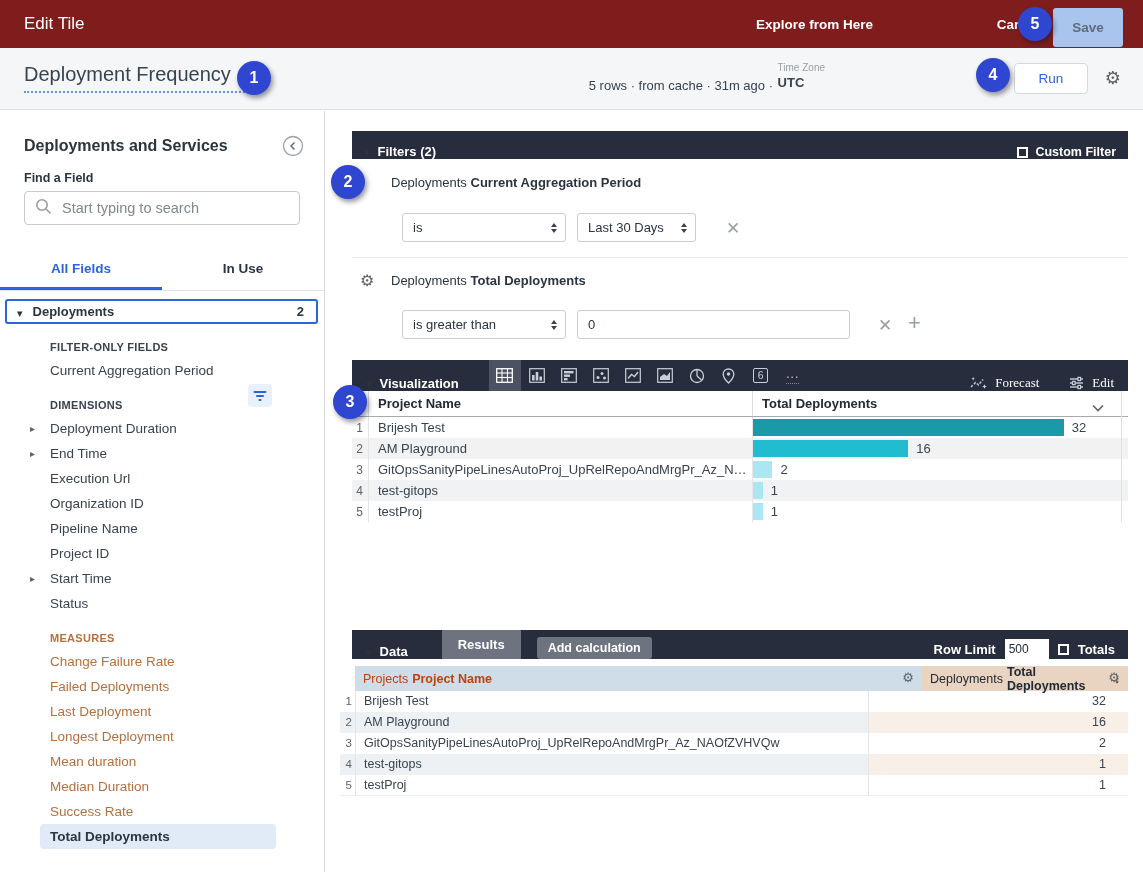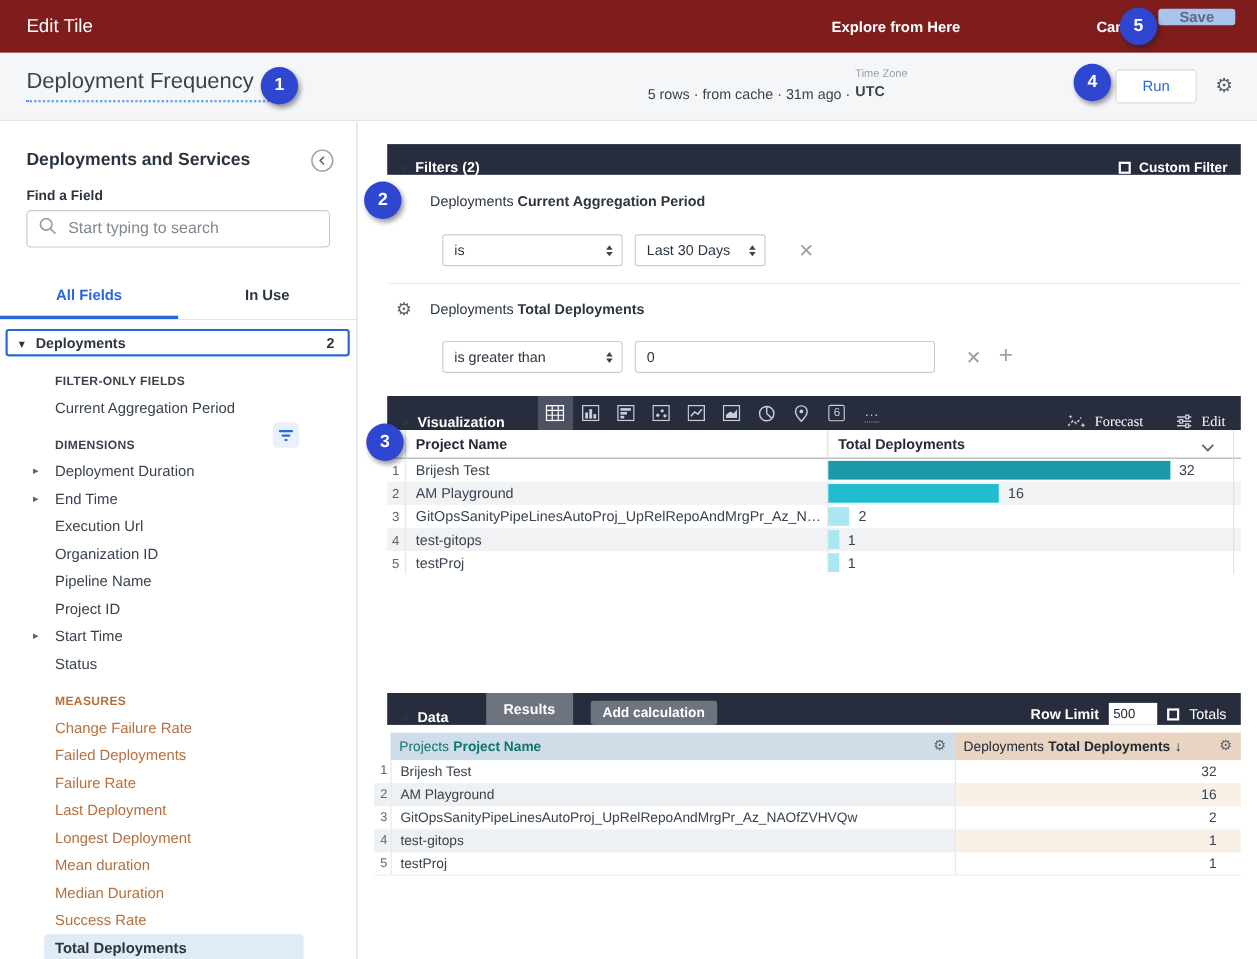--- a/index.html
+++ b/index.html
@@ -5,21 +5,21 @@
   * { margin:0; padding:0; box-sizing:border-box; }
   html,body { width:1143px; height:872px; }
   body { position:relative; font-family:"Liberation Sans", sans-serif; background:#fff; overflow:hidden; color:#39434F; }
 
   
   .topbar { position:absolute; top:0; left:0; width:1143px; height:48px; background:#7f1d1d; color:#fff; }
   .topbar-title { position:absolute; left:24px; top:14px; font-size:17px; font-weight:400; }
   .topbar-link { color:#fff; font-size:13.5px; font-weight:bold; cursor:pointer; }
   .explore-link { position:absolute; right:270px; top:17px; white-space:nowrap; }
   .cancel-link { position:absolute; right:102px; top:17px; white-space:nowrap; }
-  .save-btn { position:absolute; right:20px; top:8px; width:70px; height:15px; background:#A9C5ED; color:#5E6B7C; border:none; border-radius:3px; font-size:13.5px; font-weight:bold; font-family:inherit; }
+  .save-btn { position:absolute; right:20px; top:8px; width:70px; height:39px; background:#A9C5ED; color:#5E6B7C; border:none; border-radius:3px; font-size:13.5px; font-weight:bold; font-family:inherit; }
 
   
   .titlerow { position:absolute; top:48px; left:0; width:1143px; height:62px; background:#F5F6F7; border-bottom:1px solid #E0E2E4; }
   .page-title { position:absolute; left:24px; top:15px; font-size:20px; color:#39434F; border-bottom:2px dotted #5E97F6; padding:0 14px 5px 0; }
   .status-text { position:absolute; right:370px; top:30px; font-size:13px; color:#39434F; white-space:nowrap; }
   .tz-block { position:absolute; right:318px; top:14px; text-align:left; }
   .tz-label { font-size:10px; color:#9AA0A6; }
   .tz-value { font-size:13px; color:#39434F; margin-top:2px; font-weight:700; }
   .run-btn { position:absolute; right:55px; top:15px; width:74px; height:31px; background:#fff; border:1px solid #D5D8DC; border-radius:4px; color:#2A66D9; font-size:13.5px; font-weight:500; font-family:inherit; }
   .gear-top { position:absolute; right:22px; top:19px; font-size:18px; color:#5F6368; cursor:pointer; }
@@ -106,26 +106,26 @@
   .vval { font-size:13px; color:#39434F; margin-left:8px; }
   .viz-gutter-line { position:absolute; right:6px; top:0; bottom:0; width:1px; background:#E0E0E0; }
 
   
   .data-header { top:630px; height:29px; padding:0 0 0 14px; }
   .results-tab { height:29px; background:#6D7480; display:flex; align-items:center; padding:0 16px; font-weight:bold; font-size:13px; margin-left:34px; cursor:pointer; }
   .addcalc-btn { margin-left:16px; background:#6D7480; border:none; color:#fff; font-weight:bold; font-size:12.5px; padding:4px 11px; border-radius:3px; font-family:inherit; cursor:pointer; }
   .data-right { margin-left:auto; display:flex; align-items:center; gap:9px; padding-right:13px; }
   .rowlimit-label { font-size:13px; font-weight:bold; }
   .rowlimit-input { width:44px; height:20px; border:none; font-size:12px; font-family:inherit; padding:0 4px; color:#212A35; outline:none; }
-  .totals-label { font-size:13px; font-weight:normal; }
+  .totals-label { font-size:13px; font-weight:bold; }
 
   .data-table { position:absolute; left:340px; top:666px; width:788px; background:#fff; }
   .dhead { display:flex; height:25px; }
   .dh-gutter { width:15px; }
-  .dh-name { width:513px; background:#CEDDE8; display:flex; align-items:center; font-size:12.5px; color:#0f766e; padding:0 8px; position:relative; }
+  .dh-name { width:567px; background:#CEDDE8; display:flex; align-items:center; font-size:12.5px; color:#c2410c; padding:0 8px; position:relative; }
   .dh-value { flex:1; background:#E8D4C0; display:flex; align-items:center; font-size:12.5px; color:#212A35; padding:0 8px; position:relative; }
   .dh-name b, .dh-value b { font-weight:bold; margin-left:4px; }
   .dh-gear { position:absolute; right:8px; top:4px; font-size:13px; color:#5F6368; cursor:pointer; }
   .drow { display:flex; height:21px; line-height:21px; }
   .d-gutter { width:15px; text-align:right; padding-right:3px; font-size:11.5px; color:#5F6368; }
   .d-name { width:513px; font-size:12.5px; color:#39434F; padding-left:8px; border-left:1px solid #E4E6E8; white-space:nowrap; overflow:hidden; }
   .d-value { flex:1; font-size:12.5px; color:#39434F; text-align:right; padding-right:22px; border-left:1px solid #E4E6E8; }
   .drow.alt .d-gutter, .drow.alt .d-name { background:#EEF1F4; }
   .drow.alt .d-value { background:#F8EFE7; }
   .drow:last-child { border-bottom:1px solid #EDEEF0; }
@@ -208,21 +208,20 @@
     <div class="sb-item"><span>Execution Url</span></div>
     <div class="sb-item"><span>Organization ID</span></div>
     <div class="sb-item"><span>Pipeline Name</span></div>
     <div class="sb-item"><span>Project ID</span></div>
     <div class="sb-item"><span class="caret caret-right"></span><span>Start Time</span></div>
     <div class="sb-item"><span>Status</span></div>
     <div class="spacer6"></div>
     <div class="sb-heading orange">MEASURES</div>
     <div class="sb-item orange"><span>Change Failure Rate</span></div>
     <div class="sb-item orange"><span>Failed Deployments</span></div>
-    <div class="sb-item orange"><span>Failure Rate</span></div>
     <div class="sb-item orange"><span>Last Deployment</span></div>
     <div class="sb-item orange"><span>Longest Deployment</span></div>
     <div class="sb-item orange"><span>Mean duration</span></div>
     <div class="sb-item orange"><span>Median Duration</span></div>
     <div class="sb-item orange"><span>Success Rate</span></div>
     <div class="sb-item selected">
       <span>Total Deployments</span>
       
     </div>
   </div>

